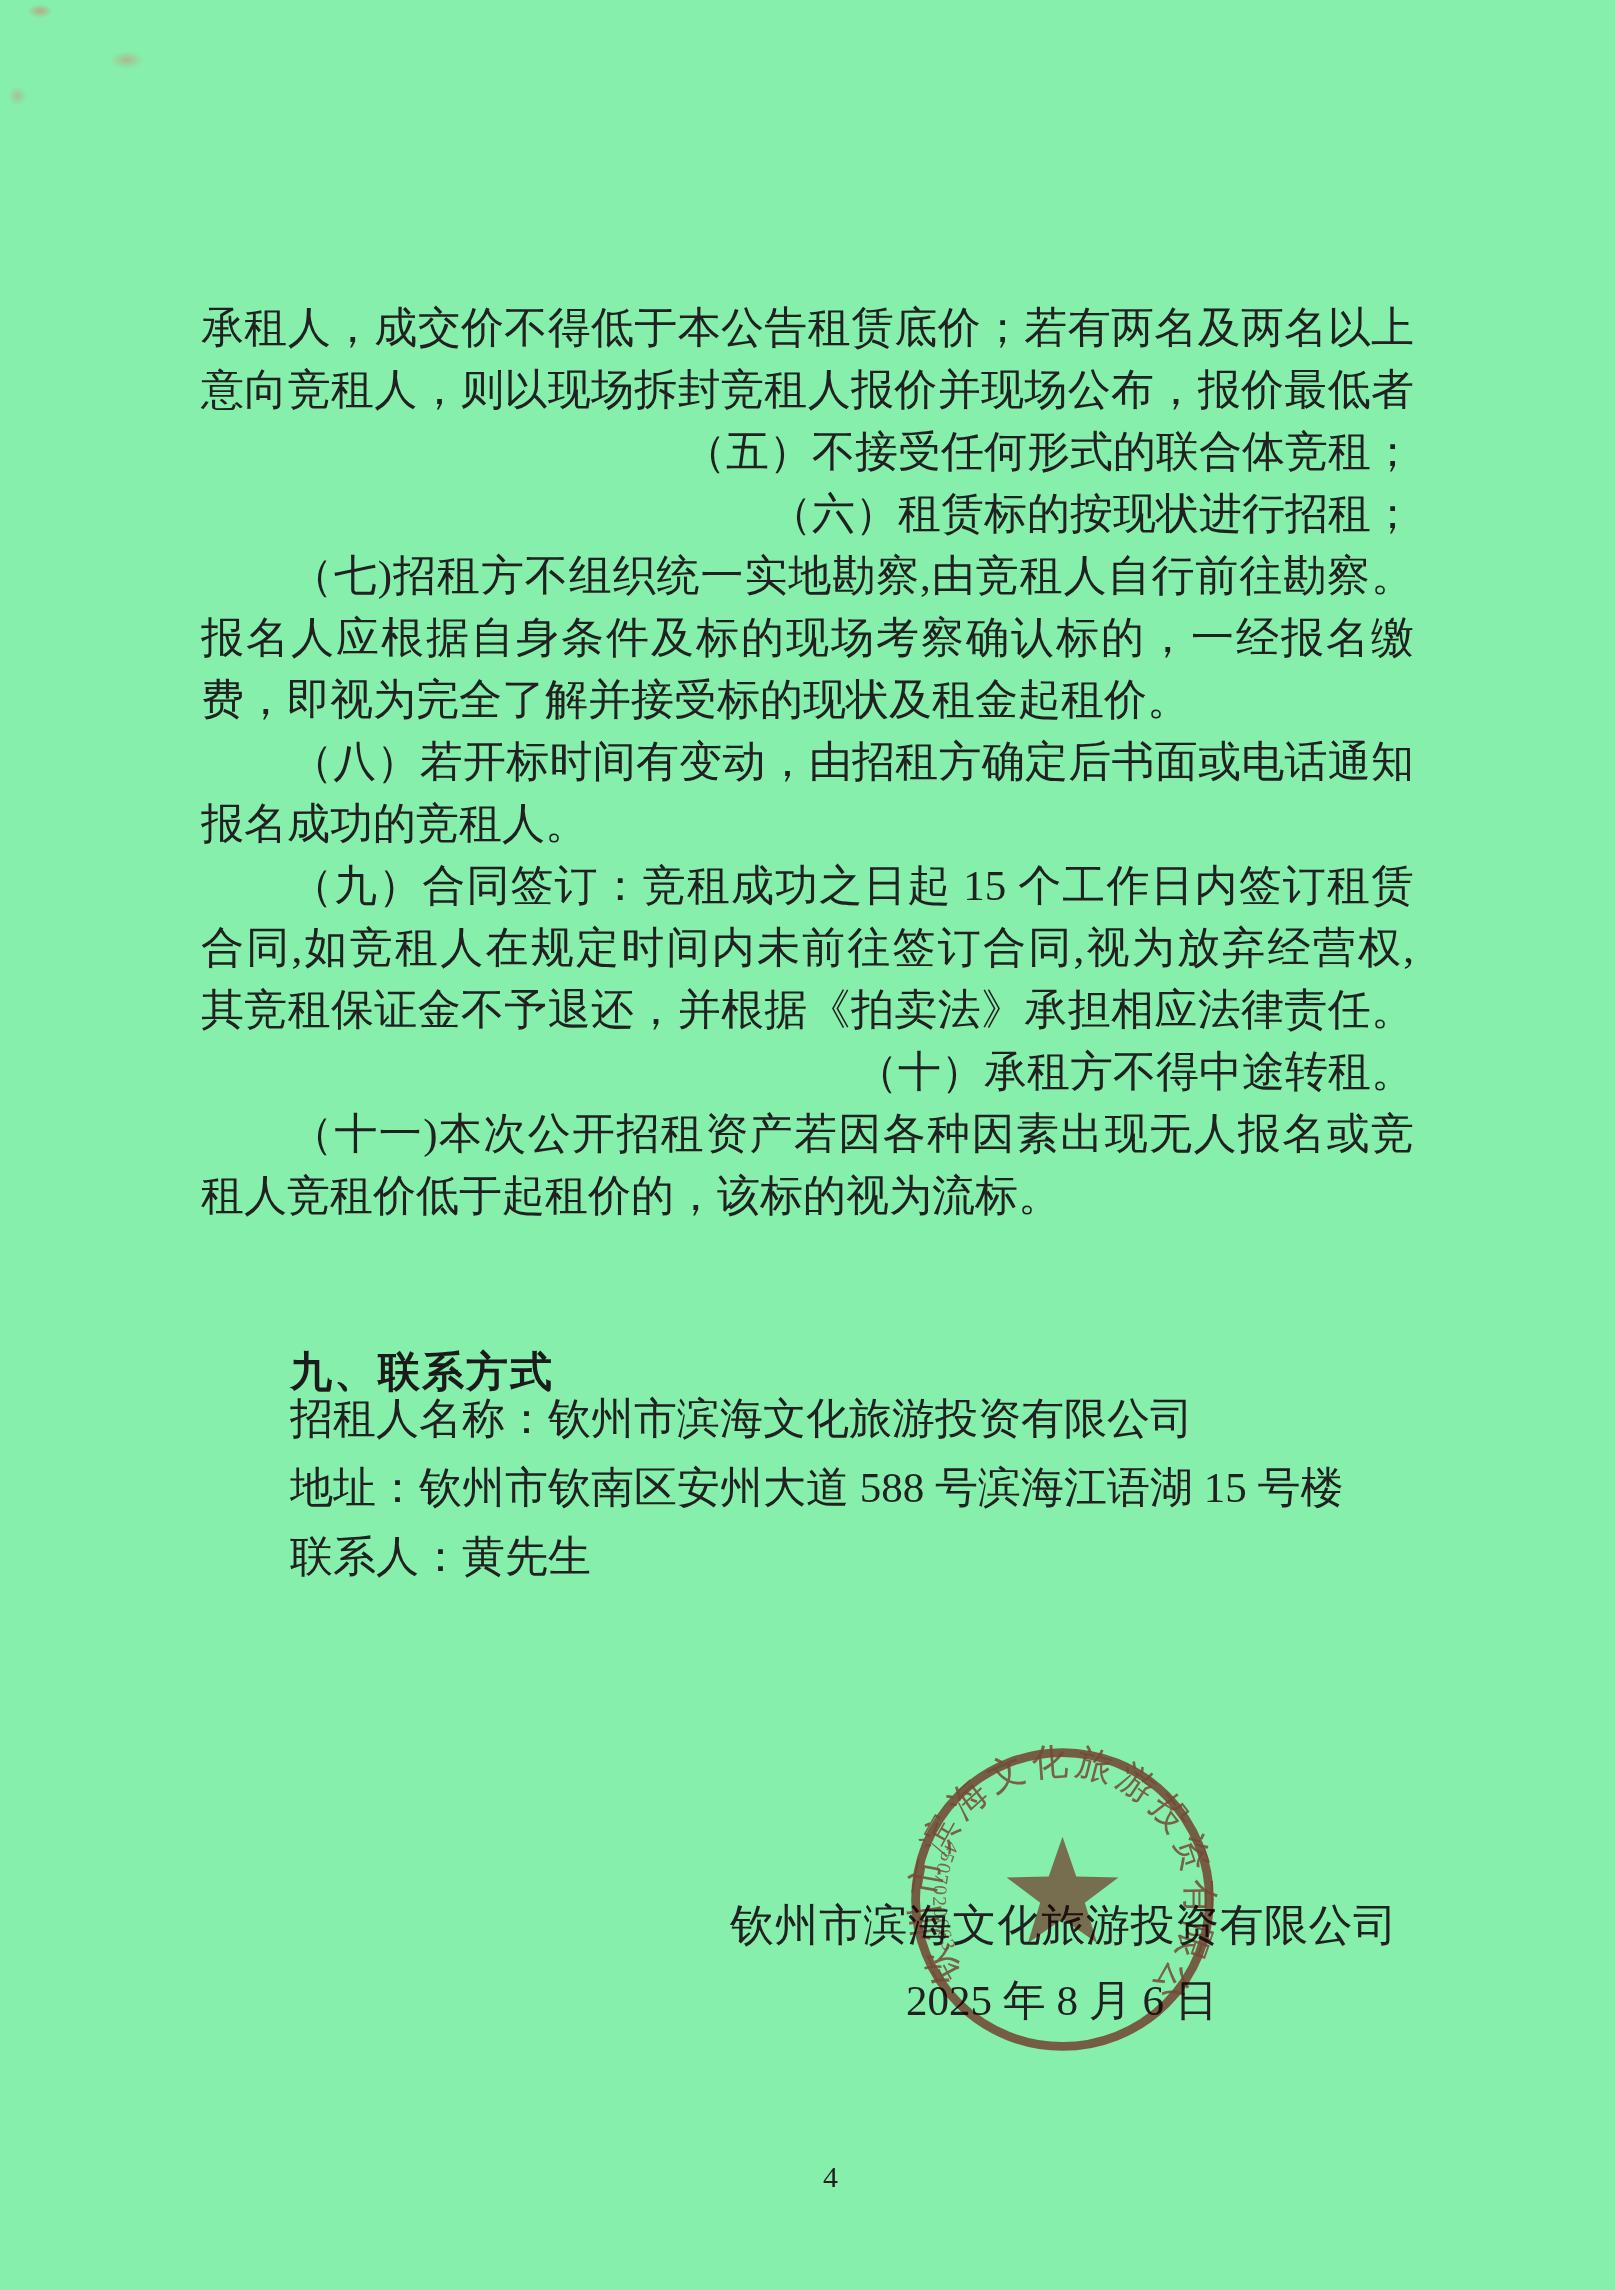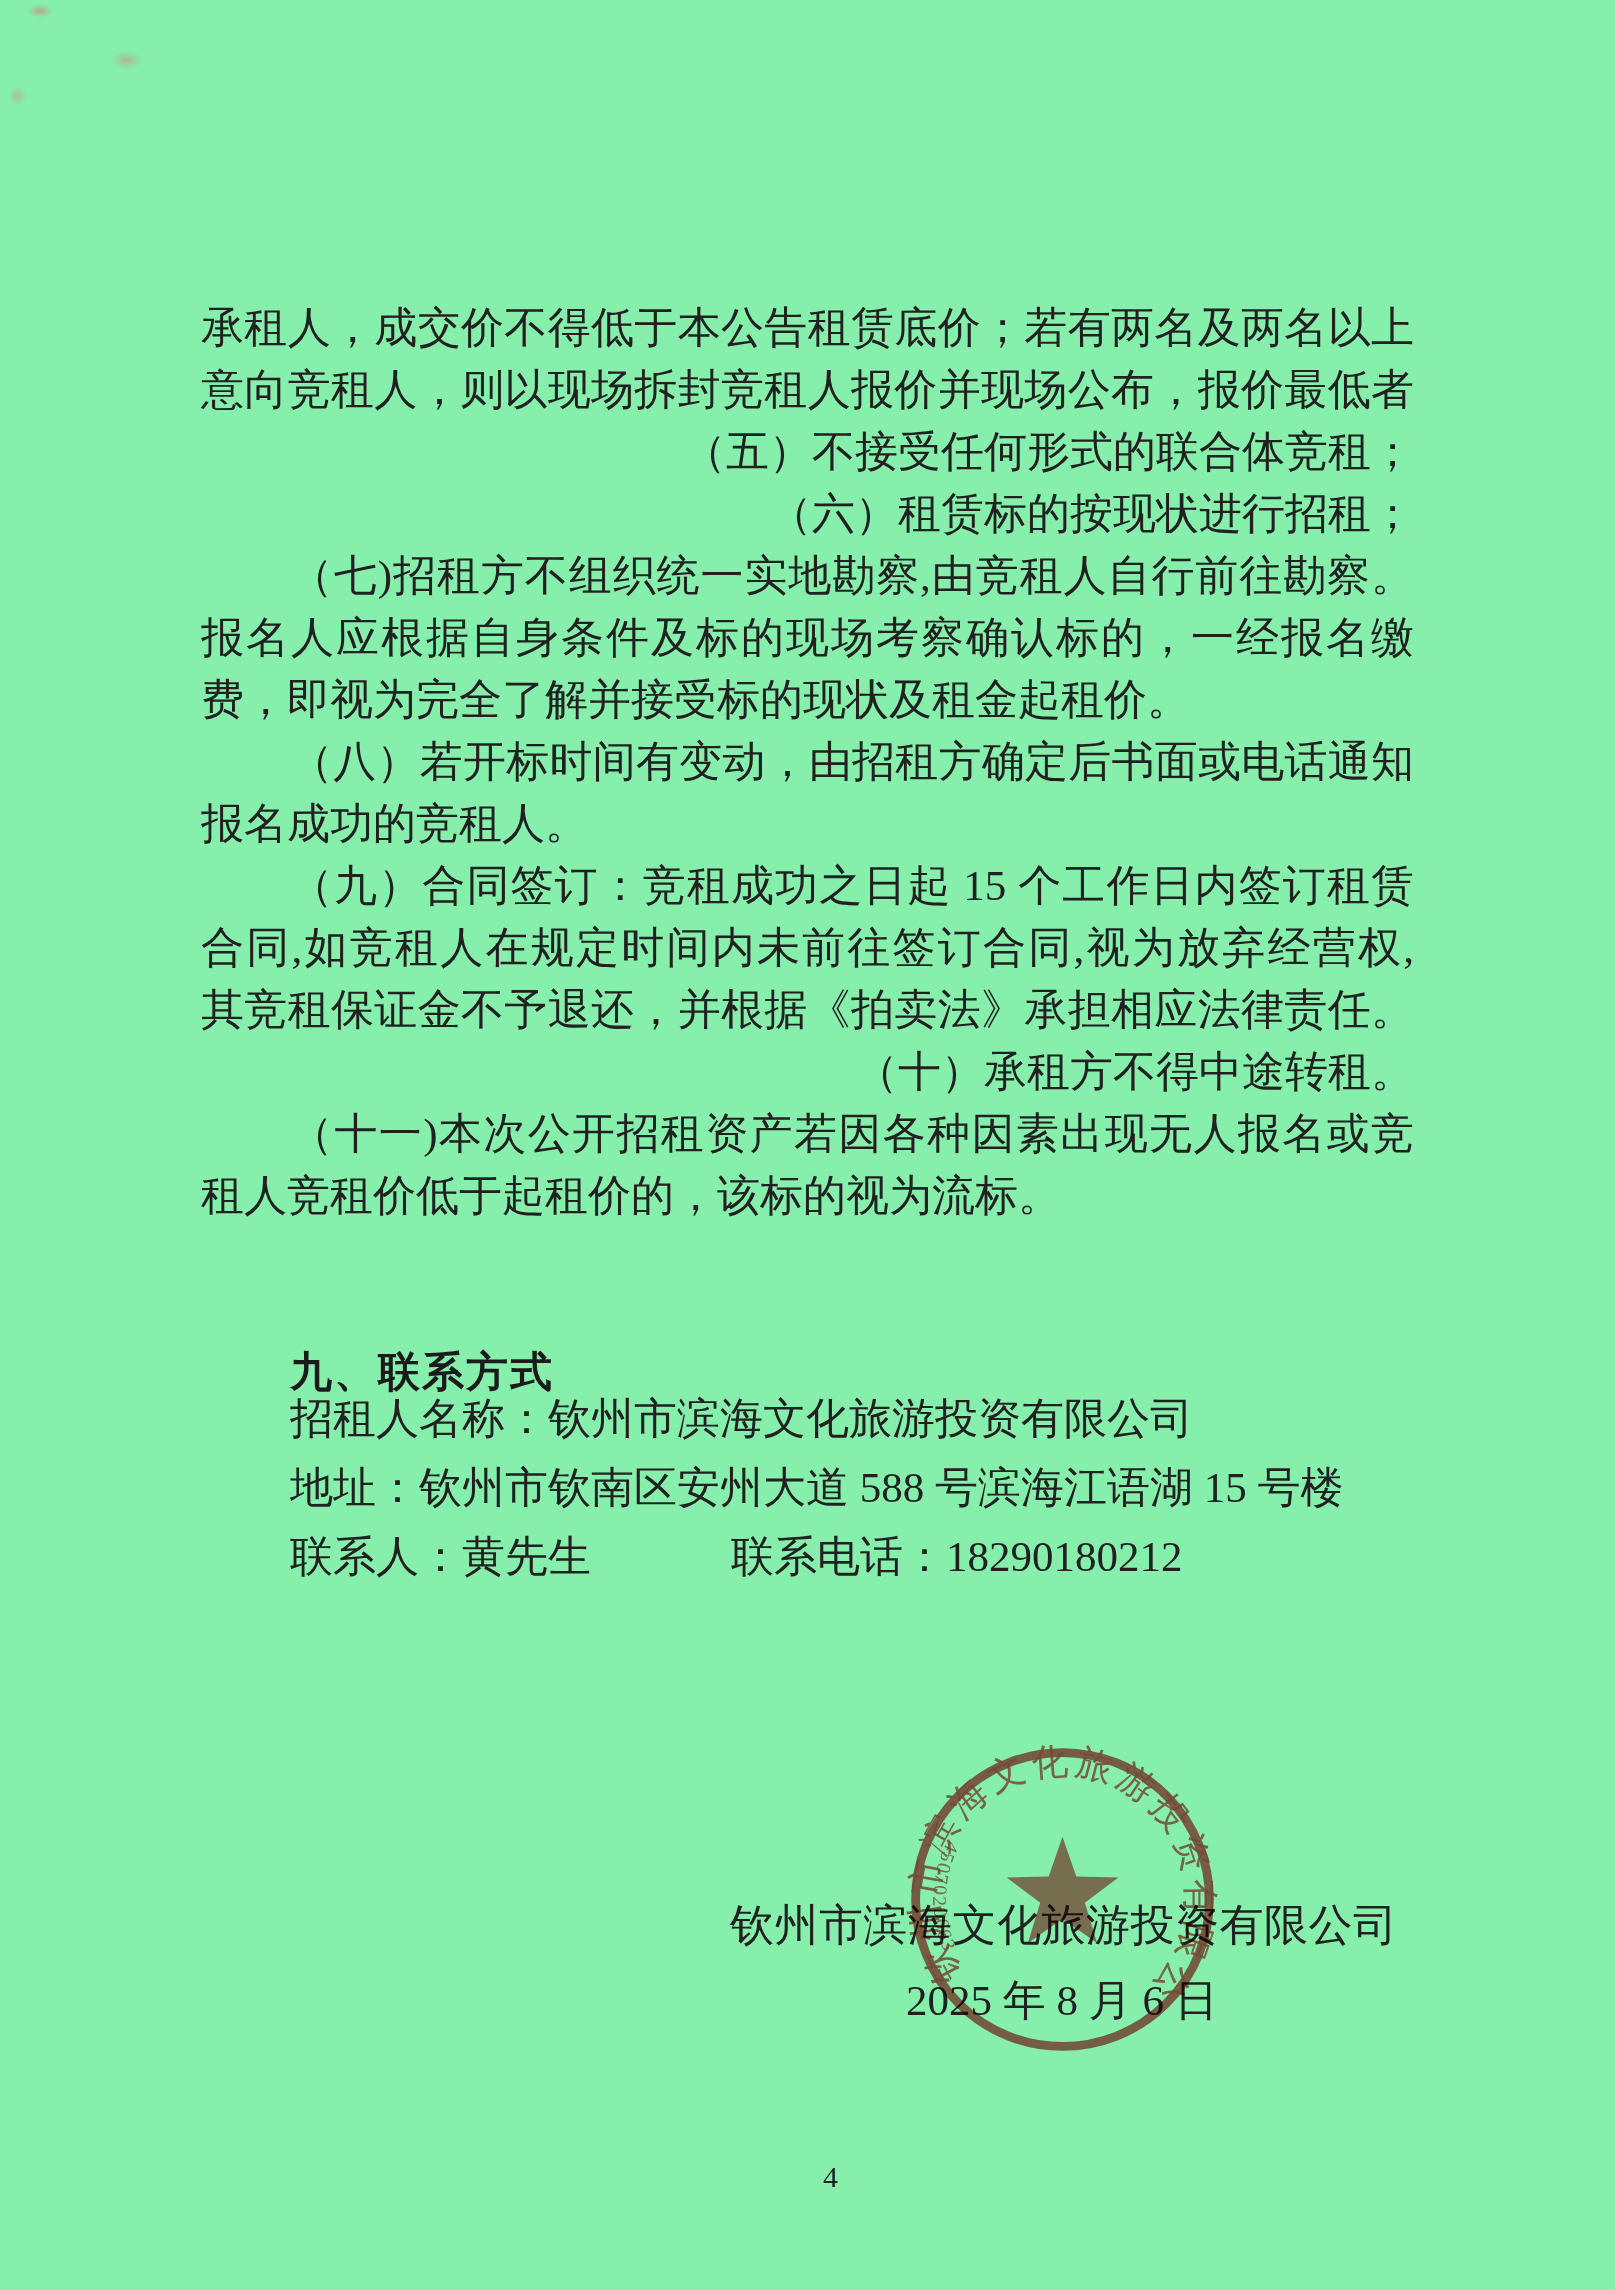--- a/index.html
+++ b/index.html
@@ -72,21 +72,20 @@
       <div class="line">租人竞租价低于起租价的，该标的视为流标。</div>
   </div>
 
   <div class="section-heading">九、联系方式</div>
 
   <div class="contact-block">
     <div class="contact-line">招租人名称：钦州市滨海文化旅游投资有限公司</div>
     <div class="contact-line">地址：钦州市钦南区安州大道 588 号滨海江语湖 15 号楼</div>
     <div class="contact-line">
       <span>联系人：黄先生</span>
-      <span class="contact-phone">联系电话：18290180212</span>
     </div>
   </div>
 
   <div class="sig-company">钦州市滨海文化旅游投资有限公司</div>
   <div class="sig-date">2025 年 8 月 6 日</div>
 
   <svg class="seal" viewBox="0 0 340 340">
     <defs>
       <path id="sealRingPath" d="M 79.5 260.5 A 128 128 0 1 1 254.5 266" fill="none"></path>
       <path id="sealCodePath" d="M 55.7 104 A 132 132 0 0 0 124.9 294.1" fill="none"></path>

